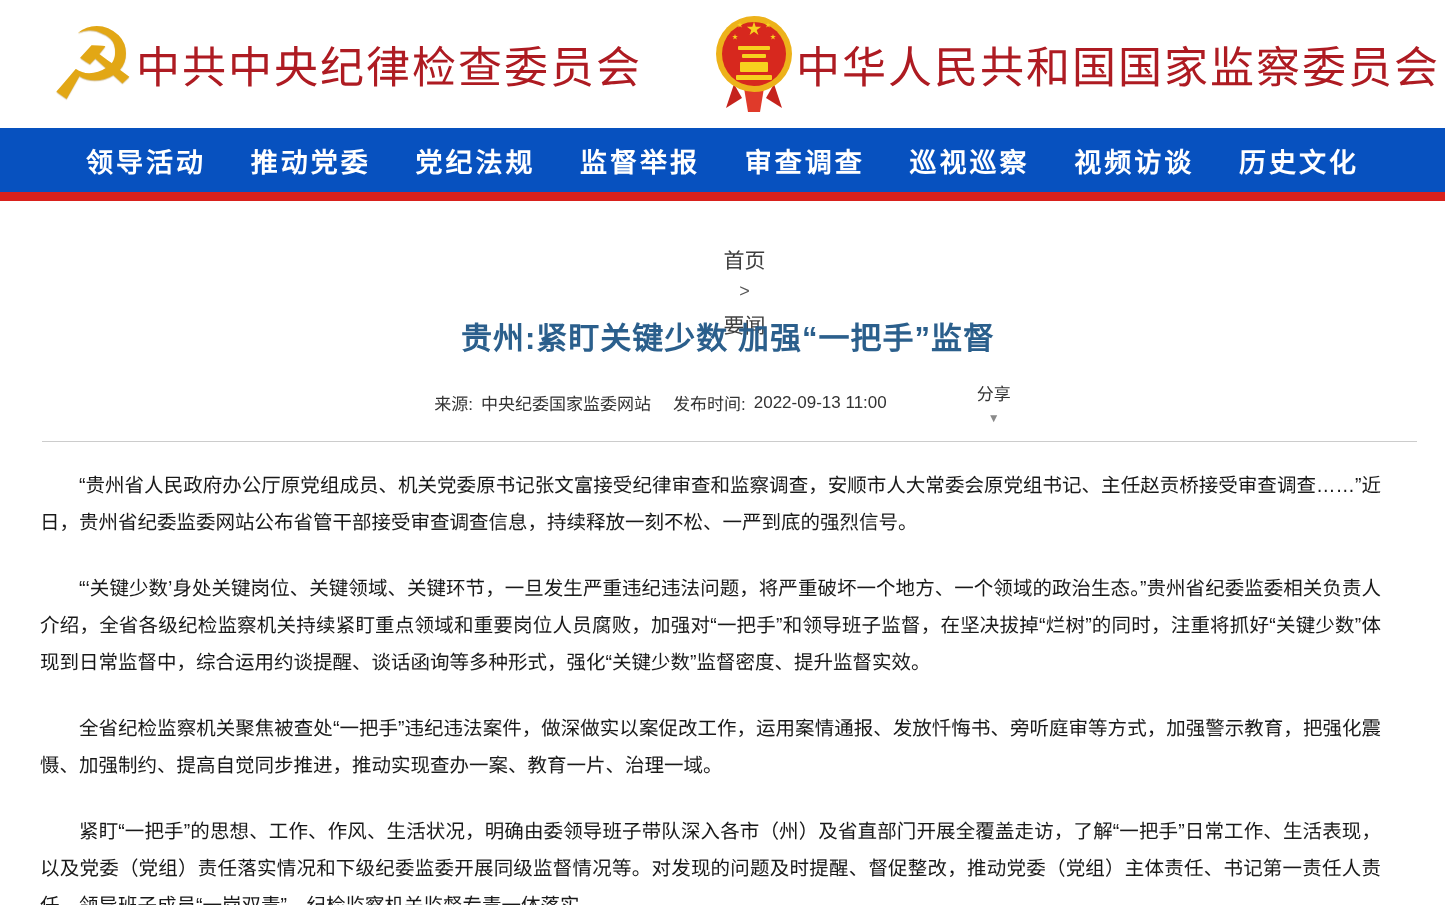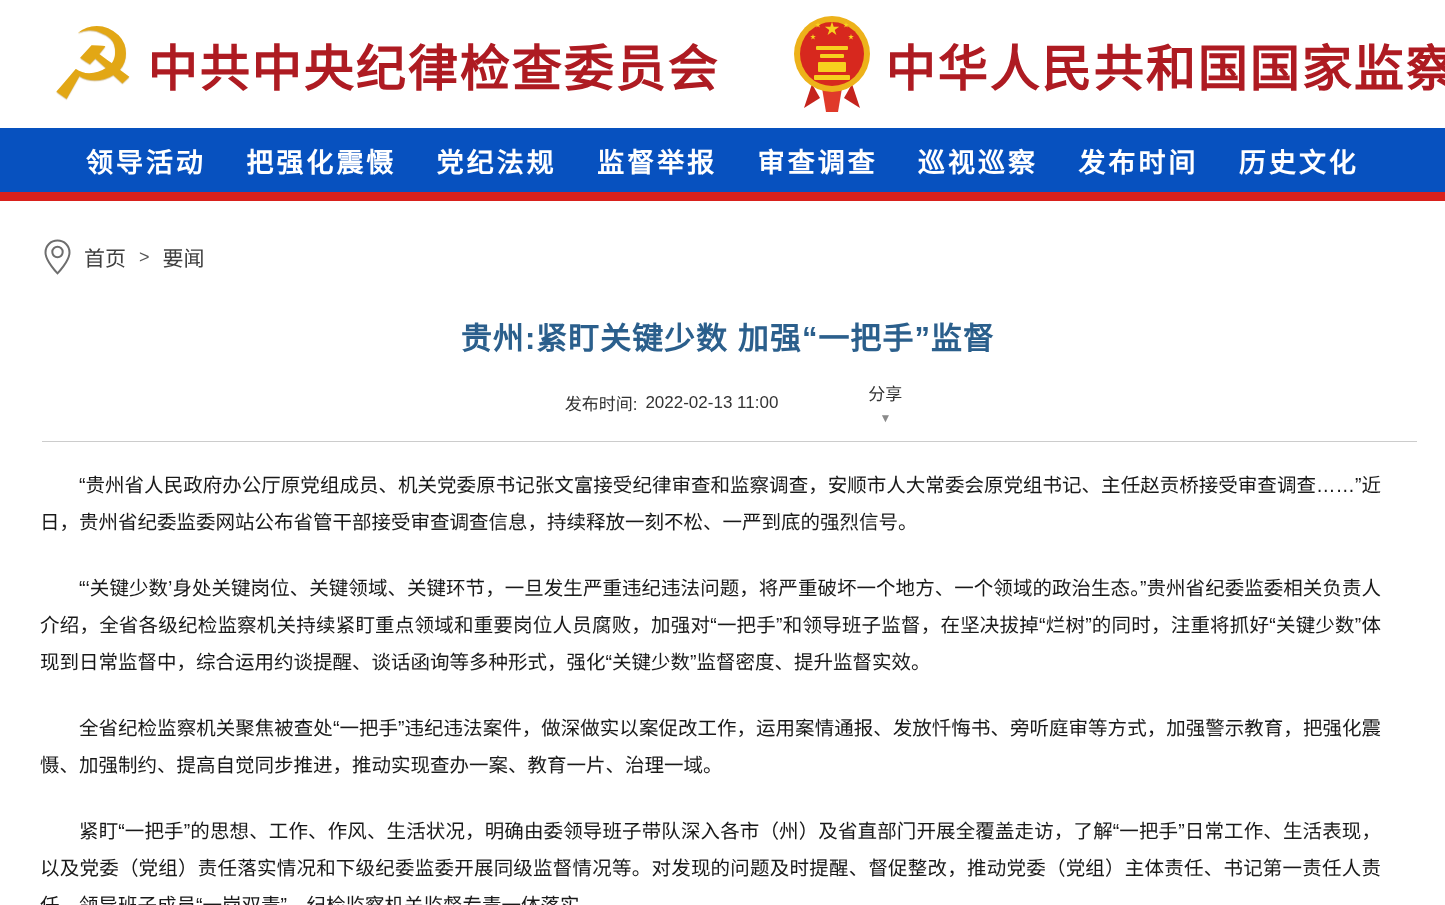--- a/index.html
+++ b/index.html
@@ -21,41 +21,41 @@
     padding-left:48px;background:#fff;
   }
   .brand{display:flex;align-items:center;text-decoration:none;cursor:pointer;}
   .brand + .brand{margin-left:72px;}
   .party-emblem{
     font-size:100px;line-height:108px;color:var(--gold,#e2a715);
     width:86px;text-align:center;
     text-shadow:0 1px 1px rgba(160,110,0,.45);
   }
   .brand-title{
-    font-size:50px;font-weight:700;letter-spacing:2px;
-    color:var(--brand-red,#ae1b22);margin-left:14px;white-space:nowrap;
+    font-size:44px;font-weight:400;letter-spacing:2px;
+    color:var(--brand-red,#ae1b22);margin-left:2px;white-space:nowrap;
   }
   .national-emblem{width:80px;height:104px;display:block;}
   
   .main-nav{
     height:64px;background:var(--nav-blue,#0751bf);
     display:flex;align-items:center;justify-content:space-between;
     padding:0 86px;list-style:none;
   }
   .main-nav li{display:block;}
   .main-nav a{
     color:#fff;font-size:27px;font-weight:bold;letter-spacing:3px;
     text-decoration:none;white-space:nowrap;cursor:pointer;
   }
   .accent-bar{height:9px;background:var(--nav-red,#d9211c);}
   
   .breadcrumb{
-    display:flex;align-items:center;gap:13px;
+    display:flex;align-items:center;gap:7px;
     margin:36px 0 0 44px;height:40px;
-    font-size:21px;color:var(--breadcrumb-text,#3f3f3f);
+    font-size:21px;color:var(--breadcrumb-text,#3f3f3f);flex-direction:column;
   }
   .breadcrumb a{color:var(--breadcrumb-text,#3f3f3f);text-decoration:none;cursor:pointer;}
   .breadcrumb .sep{color:#555;font-size:18px;}
   .pin-icon{display:block;}
   
   .page-title{
     text-align:center;margin-top:36px;
     font-size:31px;font-weight:bold;letter-spacing:1px;
     color:var(--title-blue,#2b5f8c);
     margin-left:11px;
@@ -109,47 +109,51 @@
       <rect x="28" y="42" width="24" height="4" rx="1" fill="#f7d11e"></rect>
       <rect x="26" y="50" width="28" height="10" rx="1" fill="#f7d11e"></rect>
       <rect x="22" y="63" width="36" height="5" rx="1" fill="#f7d11e"></rect>
     </svg>
     <span class="brand-title">中华人民共和国国家监察委员会</span>
   </a>
 </header>
 
 <ul class="main-nav">
   <li><a>领导活动</a></li>
-  <li><a>把强化震慑</a></li>
+  <li><a>推动党委</a></li>
   <li><a>党纪法规</a></li>
   <li><a>监督举报</a></li>
   <li><a>审查调查</a></li>
   <li><a>巡视巡察</a></li>
-  <li><a>发布时间</a></li>
+  <li><a>视频访谈</a></li>
   <li><a>历史文化</a></li>
 </ul>
 <div class="accent-bar"></div>
 
 <nav class="breadcrumb">
   <svg class="pin-icon" width="27" height="36" viewBox="0 0 27 36" aria-hidden="true">
     <path d="M13.5 1.5 C6.6 1.5 1.5 6.8 1.5 13.4 c0 8.8 12 21 12 21 s12-12.2 12-21 C25.5 6.8 20.4 1.5 13.5 1.5 Z" fill="none" stroke="#6e6e6e" stroke-width="2"></path>
     <circle cx="13.5" cy="13" r="5.2" fill="none" stroke="#6e6e6e" stroke-width="2"></circle>
   </svg>
   <a>首页</a>
   <span class="sep">&gt;</span>
   <a>要闻</a>
 </nav>
 
 <main>
   <h1 class="page-title">贵州:紧盯关键少数 加强“一把手”监督</h1>
 
   <div class="article-meta">
+    <span class="meta-group">
+      <span class="lbl">来源:</span>
+      <span>中央纪委国家监委网站</span>
+    </span>
     <span class="meta-group meta-time">
       <span class="lbl">发布时间:</span>
-      <span>2022-02-13 11:00</span>
+      <span>2022-09-13 11:00</span>
     </span>
     <button class="share-button">
       <span>分享</span>
       <span class="caret">▼</span>
     </button>
   </div>
 
   <hr class="meta-divider">
 
   <div class="article-body">

